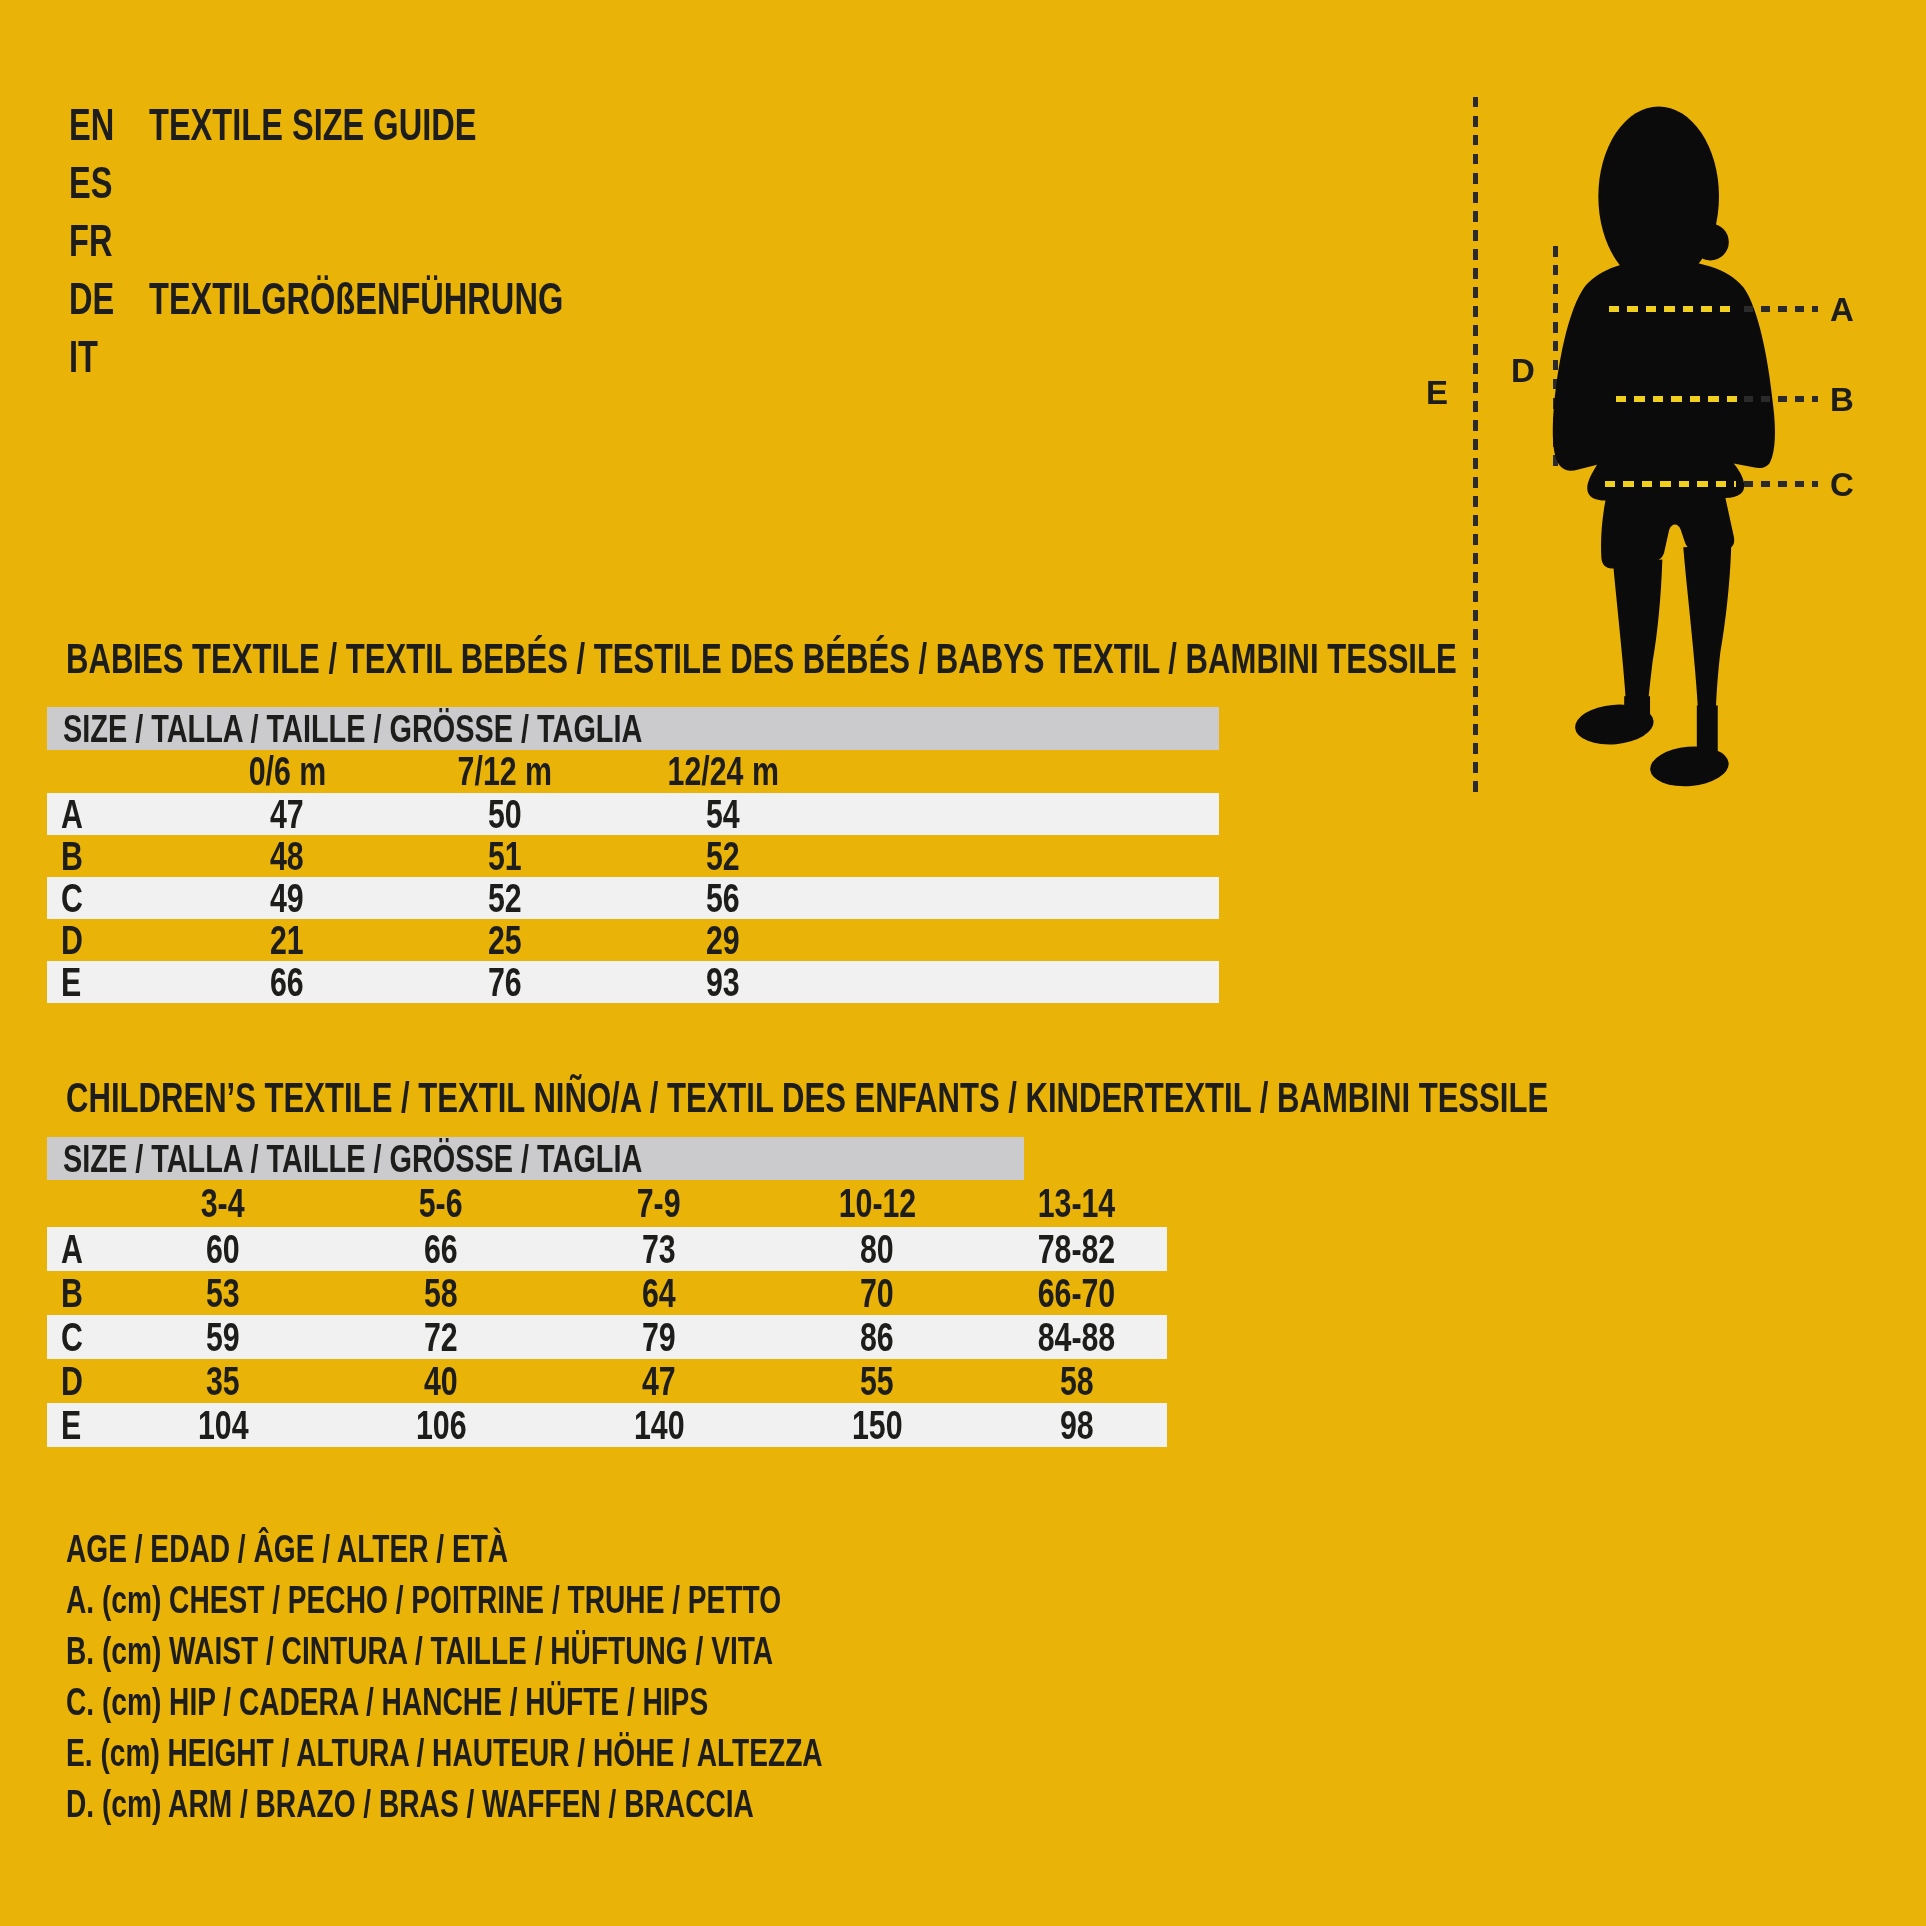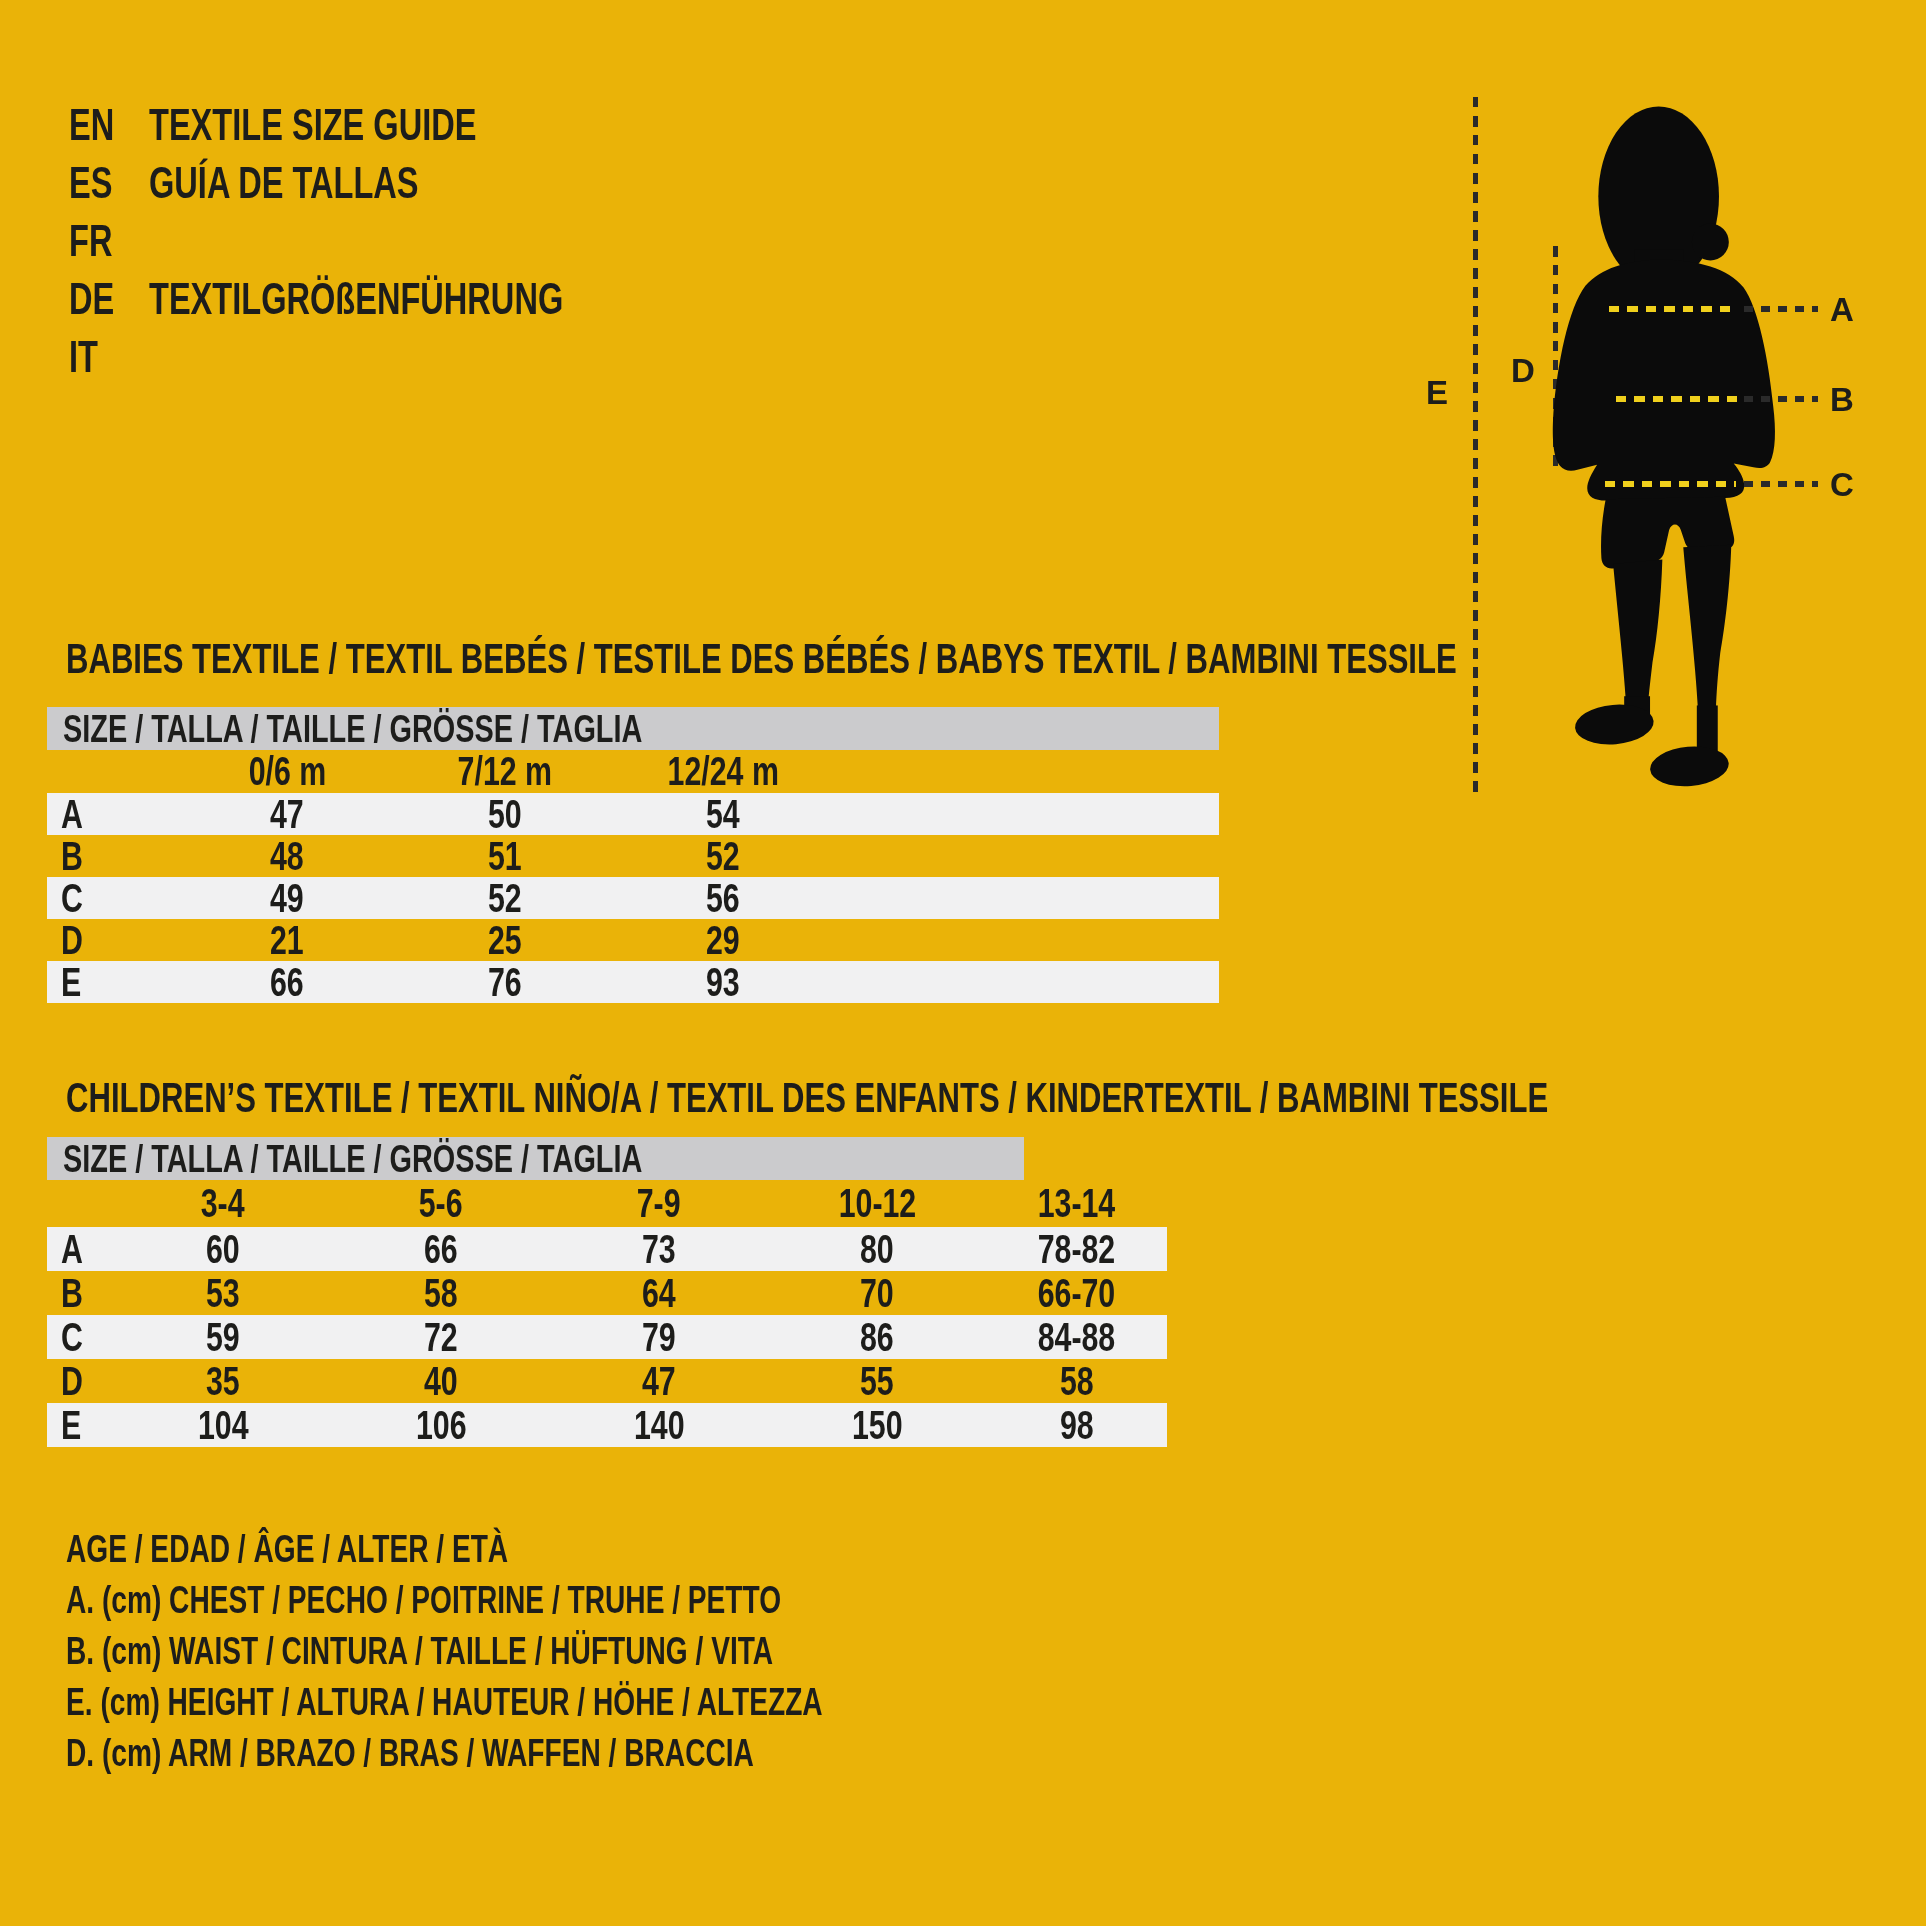--- a/index.html
+++ b/index.html
@@ -67,21 +67,20 @@
 
 <div class="canvas">
 
   <div class="langs">
     <div class="lang-row">
       <span class="lang-code"><span class="cnd">EN</span></span>
       <span class="lang-title"><span class="cnd">TEXTILE SIZE GUIDE</span></span>
     </div>
     <div class="lang-row">
       <span class="lang-code"><span class="cnd">ES</span></span>
-      <span class="lang-title"><span class="cnd">GUÍA DE TALLAS</span></span>
     </div>
     <div class="lang-row">
       <span class="lang-code"><span class="cnd">FR</span></span>
     </div>
     <div class="lang-row">
       <span class="lang-code"><span class="cnd">DE</span></span>
       <span class="lang-title"><span class="cnd">TEXTILGRÖßENFÜHRUNG</span></span>
     </div>
     <div class="lang-row">
       <span class="lang-code"><span class="cnd">IT</span></span>
@@ -273,20 +272,23 @@
     <div class="legend-line">
         <span class="cnd">AGE / EDAD / ÂGE / ALTER / ETÀ</span>
       </div>
     <div class="legend-line">
         <span class="cnd">A. (cm) CHEST / PECHO / POITRINE / TRUHE / PETTO</span>
       </div>
     <div class="legend-line">
         <span class="cnd">B. (cm) WAIST / CINTURA / TAILLE / HÜFTUNG / VITA</span>
       </div>
     <div class="legend-line">
+        <span class="cnd">C. (cm) HIP / CADERA / HANCHE / HÜFTE / HIPS</span>
+      </div>
+    <div class="legend-line">
         <span class="cnd">E. (cm) HEIGHT / ALTURA / HAUTEUR / HÖHE / ALTEZZA</span>
       </div>
     <div class="legend-line">
         <span class="cnd">D. (cm) ARM / BRAZO / BRAS / WAFFEN / BRACCIA</span>
       </div>
   </div>
 
 </div>
 
 

